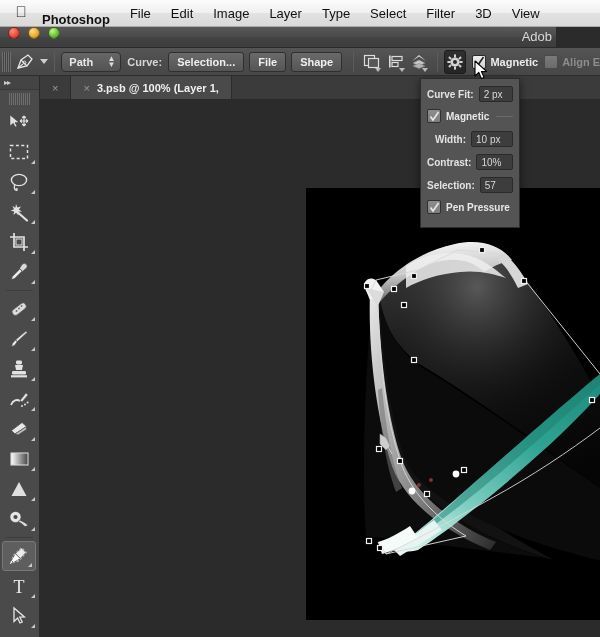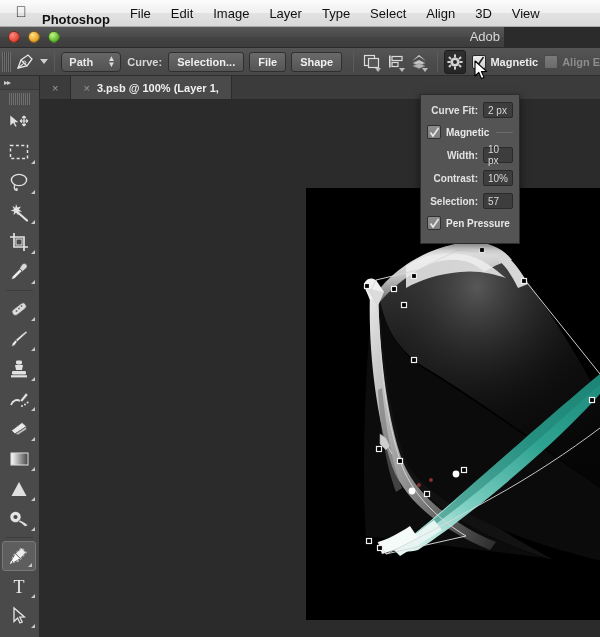--- a/index.html
+++ b/index.html
@@ -17,24 +17,24 @@
     background:linear-gradient(to bottom,#fcfcfc 0%, #efefef 50%, #e2e2e2 51%, #d9d9d9 100%);
     border-bottom:1px solid #aaa;
     display:flex; align-items:center; padding-left:10px;
   }
   .apple-logo{ width:22px; font-size:15px; color:#222; text-align:center; line-height:1; padding-bottom:3px;}
   .menuitem{ font-size:13px; color:#111; padding:0 10px; white-space:nowrap; }
   .menuitem.bold{ font-weight:bold;margin-top:12px; }
 
   
   .titlebar{
-    position:absolute; left:0; top:27px; width:504px; height:21px;
+    position:absolute; left:0; top:27px; width:556px; height:21px;
     background:linear-gradient(to bottom,#585858 0%, #4a4a4a 48%, #434343 52%, #3d3d3d 100%);
     border-bottom:1px solid #2a2a2a;
-    display:flex; align-items:center;
+    display:flex; 
   }
   .traffic{ display:flex; gap:8px; padding-left:8px; }
   .dot{ width:12px; height:12px; border-radius:50%; border:1px solid rgba(0,0,0,.45); }
   .dot.red{ background:radial-gradient(circle at 35% 30%, #ff8a80, #e24b3a 60%, #b32b1d); }
   .dot.yellow{ background:radial-gradient(circle at 35% 30%, #ffe08a, #e8a72c 60%, #b9801a); }
   .dot.green{ background:radial-gradient(circle at 35% 30%, #c8f58a, #66bb33 60%, #43901f); }
   .app-title{
     position:absolute; right:4px; top:2px;
     font-size:13px; color:#d8d8d8; white-space:nowrap; overflow:hidden;
   }
@@ -127,29 +127,29 @@
     background:#2b2b2b;
   }
   .canvas{
     position:absolute; left:266px; top:88px; width:294px; height:432px;
     background:#000; overflow:hidden;
   }
   .canvas svg{ display:block; }
 
   
   .popup{
-    position:absolute; left:420px; top:94px; width:100px; height:150px;
+    position:absolute; left:420px; top:78px; width:100px; height:150px;
     background:#545454; border:1px solid #2c2c2c;
     box-shadow:0 3px 8px rgba(0,0,0,.55);
     padding:7px 6px 6px 6px;
   }
   .pp-row{ display:flex; align-items:center; justify-content:flex-end; gap:5px; margin-bottom:7px; }
   .pp-label{ font-size:10px; font-weight:bold; color:#e2e2e2; white-space:nowrap; }
   .pp-field{
-    width:30px; height:16px; background:#3d3d3d; border:1px solid #2a2a2a; border-radius:2px;
+    width:42px; height:16px; background:#3d3d3d; border:1px solid #2a2a2a; border-radius:2px;
     color:#d8d8d8; font-size:10px; display:flex; align-items:center; padding-left:4px;
   }
   .pp-checkrow{ display:flex; align-items:center; gap:5px; margin-bottom:8px; }
   .pp-checkrow .rule{ flex:1; height:1px; background:#6a6a6a; margin-left:2px; }
   .pp-cbox{
     width:14px;height:14px;border:1px solid #303030;border-radius:2px;
     background:linear-gradient(to bottom,#8d8d8d,#7e7e7e);
     display:flex;align-items:center;justify-content:center;
   }
   .pp-ctxt{ font-size:10px; font-weight:bold; color:#e8e8e8; white-space:nowrap; }
@@ -164,21 +164,21 @@
 
   <div class="menubar">
     <div class="apple-logo"></div>
     <div class="menuitem bold">Photoshop</div>
     <div class="menuitem">File</div>
     <div class="menuitem">Edit</div>
     <div class="menuitem">Image</div>
     <div class="menuitem">Layer</div>
     <div class="menuitem">Type</div>
     <div class="menuitem">Select</div>
-    <div class="menuitem">Align</div>
+    <div class="menuitem">Filter</div>
     <div class="menuitem">3D</div>
     <div class="menuitem">View</div>
   </div>
 
   <div class="titlebar">
     <div class="traffic">
       <div class="dot red"></div>
       <div class="dot yellow"></div>
       <div class="dot green"></div>
     </div>

